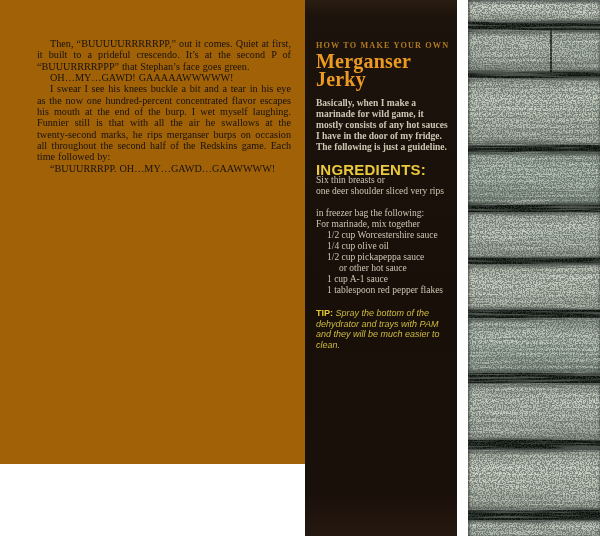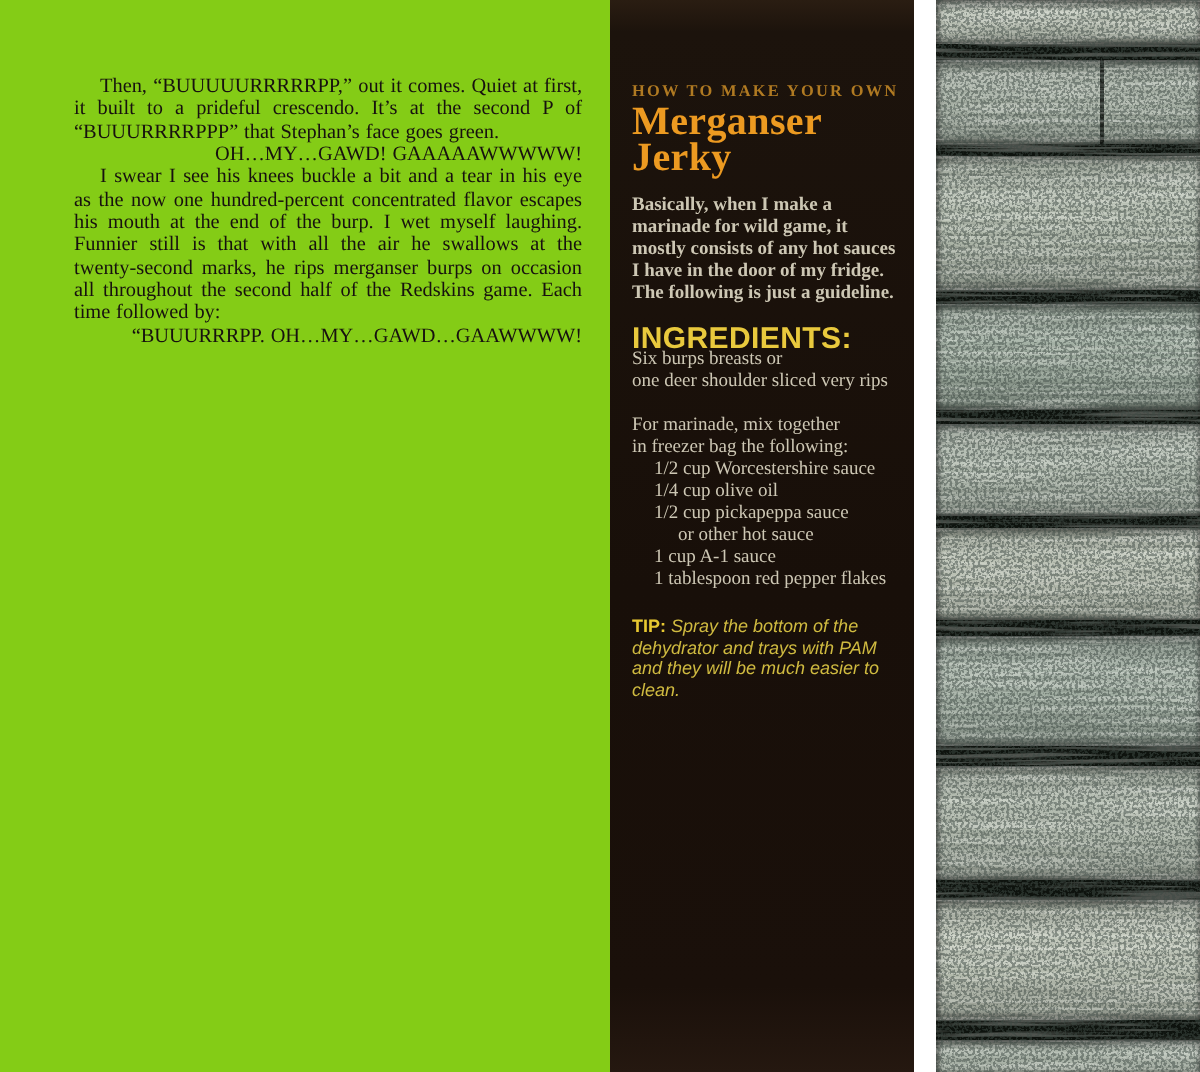--- a/index.html
+++ b/index.html
@@ -6,33 +6,33 @@
     margin: 0; padding: 0;
     width: 600px; height: 536px;
     background: #ffffff;
     overflow: hidden;
     font-family: "Liberation Serif", serif;
   }
   .spread { position: relative; width: 600px; height: 536px; }
 
   
   .left-page {
-    position: absolute; left: 0; top: 0; width: 305px; height: 536px;
-    background: #84cc16;
+    position: absolute; left: 0; top: 0; width: 305px; height: 464px;
+    background: #a16207;
   }
   .story {
     position: absolute; left: 37px; top: 38px; width: 254px;
     color: #17110f;
     font-size: 10.2px; line-height: 11.35px;
   }
   .story p {
     margin: 0; text-align: justify; text-indent: 13px;
     word-spacing: 0.4px;
   }
-  .story p.noj { text-align: right; }
+  .story p.noj { text-align: left; }
 
   
   .recipe-panel {
     position: absolute; left: 305px; top: 0; width: 152px; height: 536px;
     background: linear-gradient(180deg, #2a1d12 0%, #1c130c 3%,
                 #180f09 55%, #1a100a 92%, #251810 100%);
     box-sizing: border-box;
   }
   .panel-inner {
     padding: 40px 8px 0 11px;
@@ -108,27 +108,27 @@
     </div>
   </div>
 
   <div class="recipe-panel">
     <div class="panel-inner">
       <div class="kicker">HOW TO MAKE YOUR OWN</div>
       <div class="recipe-title">Merganser Jerky</div>
       <div class="intro">Basically, when I make a marinade for wild game, it mostly consists of any hot sauces I have in the door of my fridge. The following is just a guideline.</div>
 
       <div class="ing-heading">INGREDIENTS:</div>
-      <div class="line">Six burps breasts or</div>
+      <div class="line">Six thin breasts or</div>
       <div class="line">one deer shoulder sliced very rips</div>
 
       <div class="spacer"></div>
 
+      <div class="line">in freezer bag the following:</div>
       <div class="line">For marinade, mix together</div>
-      <div class="line">in freezer bag the following:</div>
 
       <div class="item">1/2 cup Worcestershire sauce</div>
       <div class="item">1/4 cup olive oil</div>
       <div class="item">1/2 cup pickapeppa sauce</div>
       <div class="item sub">or other hot sauce</div>
       <div class="item">1 cup A-1 sauce</div>
       <div class="item">1 tablespoon red pepper flakes</div>
 
 
       <div class="tip">

